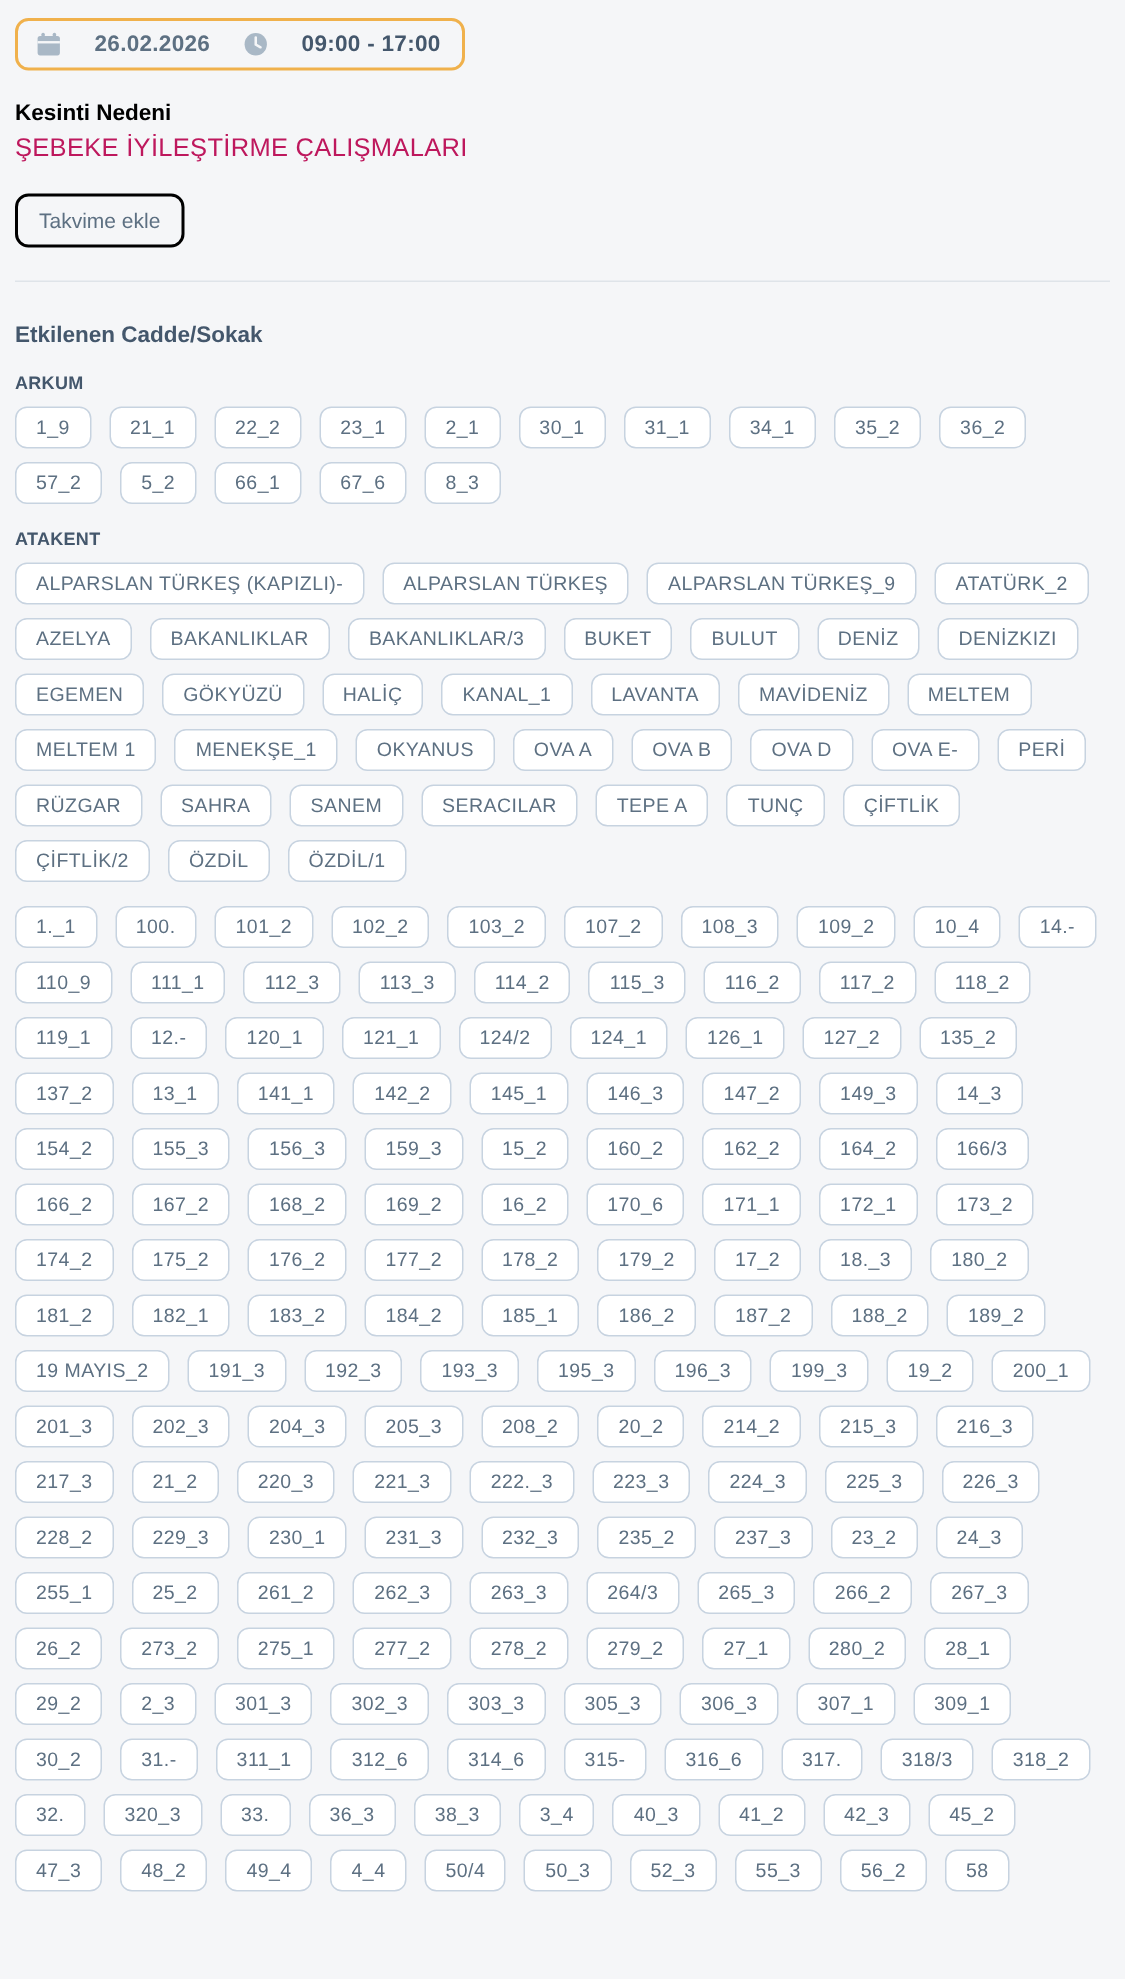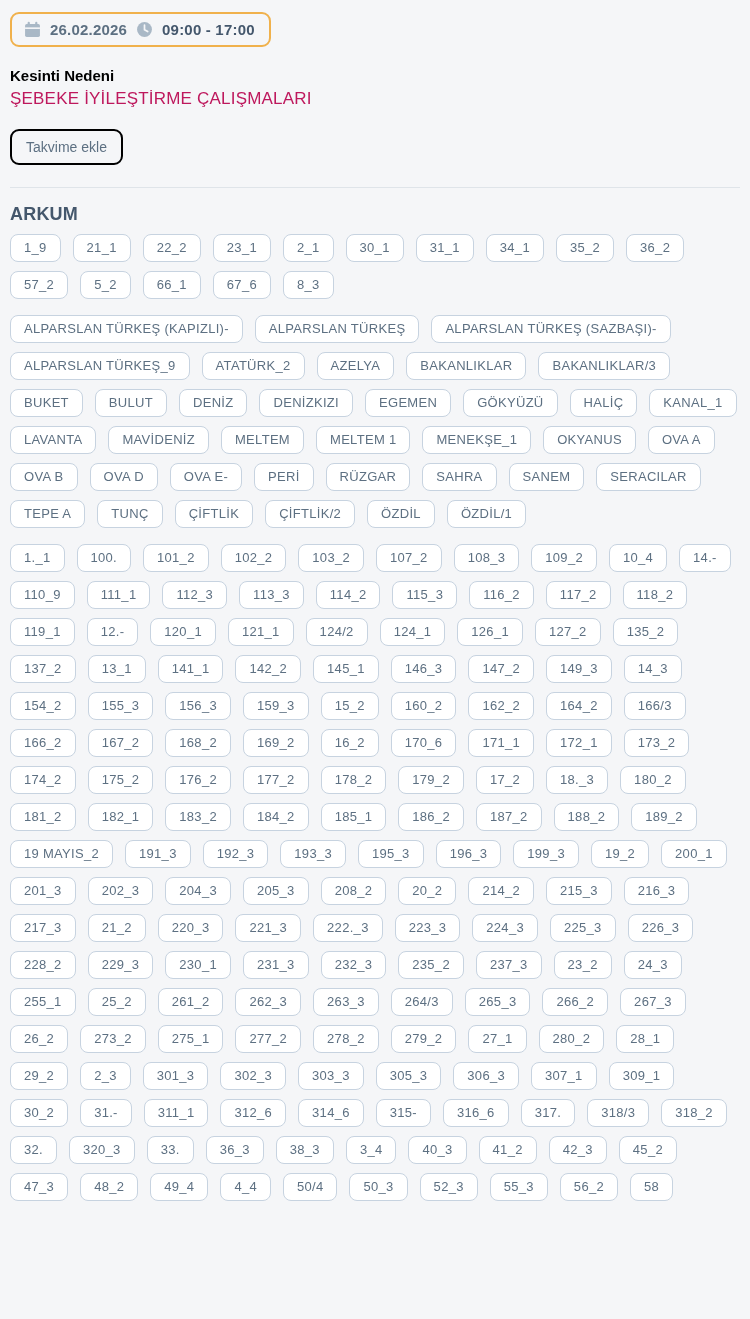--- a/index.html
+++ b/index.html
@@ -6,21 +6,21 @@
   html,body { width:750px; height:1319px; overflow:hidden; }
   body {
     background:#f5f6f8;
     font-family:"Liberation Sans", sans-serif;
     color:#5d7082;
   }
   .container { padding:12px 10px 0 10px; }
 
   
   .datetime-badge {
-    display:inline-flex; align-items:center; gap:9px;
+    display:inline-flex; align-items:center; gap:22px;
     border:2px solid #f0b14c; border-radius:9px;
     padding:7px 14px 7px 12px; background:transparent;
   }
   .datetime-badge .date-text { font-size:15px; font-weight:600; color:#5d7082; letter-spacing:.2px; }
   .datetime-badge .time-text { font-size:15px; font-weight:700; color:#44576c; letter-spacing:.2px; }
   .icon { display:inline-flex; align-items:center; }
 
   .reason-label { margin-top:20px; font-size:15px; font-weight:700; color:#000000; }
   .reason-value { margin-top:5px; font-size:17px; color:#be185d; letter-spacing:.2px; }
 
@@ -30,21 +30,21 @@
     padding:8px 14px; background:transparent;
     font-family:"Liberation Sans", sans-serif;
     font-size:14px; color:#5d7082; cursor:pointer;
   }
 
   .divider { margin-top:22px; border:none; border-top:1px solid #dfe4e9; width:100%; }
 
   .affected-title { margin-top:27px; font-size:15px; font-weight:700; color:#44576c; }
 
   .group { margin-top:16px; }
-  .group-name { font-size:18px; font-weight:700; color:#44576c; margin-bottom:9px; letter-spacing:.2px; }
+  .group-name { font-size:12px; font-weight:700; color:#44576c; margin-bottom:9px; letter-spacing:.2px; }
   .chips { display:flex; flex-wrap:wrap; column-gap:12px; row-gap:9px; }
   .chip {
     background:#ffffff;
     border:1px solid #c7d3e0;
     border-radius:8px;
     padding:5px 13px;
     font-family:"Liberation Sans", sans-serif;
     font-size:13px; color:#5d7082; letter-spacing:.3px;
     white-space:nowrap; line-height:16px;
   }
@@ -73,20 +73,21 @@
     <span class="time-text">09:00 - 17:00</span>
   </div>
 
   <div class="reason-label">Kesinti Nedeni</div>
   <div class="reason-value">ŞEBEKE İYİLEŞTİRME ÇALIŞMALARI</div>
 
   <button class="calendar-btn">Takvime ekle</button>
 
   <hr class="divider">
 
+  <div class="affected-title">Etkilenen Cadde/Sokak</div>
 
   <div>
       <div class="group">
         <div class="group-name">ARKUM</div>
         <div class="chips">
           <span class="chip">1_9</span>
           <span class="chip">21_1</span>
           <span class="chip">22_2</span>
           <span class="chip">23_1</span>
           <span class="chip">2_1</span>
@@ -96,24 +97,24 @@
           <span class="chip">35_2</span>
           <span class="chip">36_2</span>
           <span class="chip">57_2</span>
           <span class="chip">5_2</span>
           <span class="chip">66_1</span>
           <span class="chip">67_6</span>
           <span class="chip">8_3</span>
         </div>
       </div>
       <div class="group">
+        <div class="group-name">ATAKENT</div>
         <div class="chips">
           <span class="chip">ALPARSLAN TÜRKEŞ (KAPIZLI)-</span>
           <span class="chip">ALPARSLAN TÜRKEŞ</span>
-          <span class="chip">ALPARSLAN TÜRKEŞ (SAZBAŞI)-</span>
           <span class="chip">ALPARSLAN TÜRKEŞ_9</span>
           <span class="chip">ATATÜRK_2</span>
           <span class="chip">AZELYA</span>
           <span class="chip">BAKANLIKLAR</span>
           <span class="chip">BAKANLIKLAR/3</span>
           <span class="chip">BUKET</span>
           <span class="chip">BULUT</span>
           <span class="chip">DENİZ</span>
           <span class="chip">DENİZKIZI</span>
           <span class="chip">EGEMEN</span>

